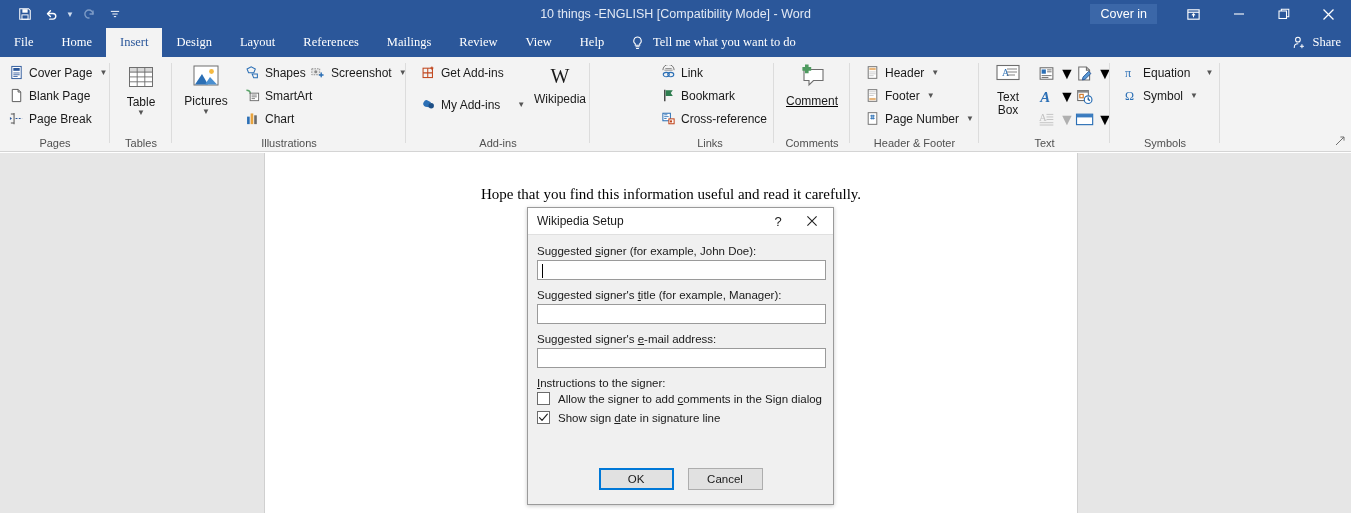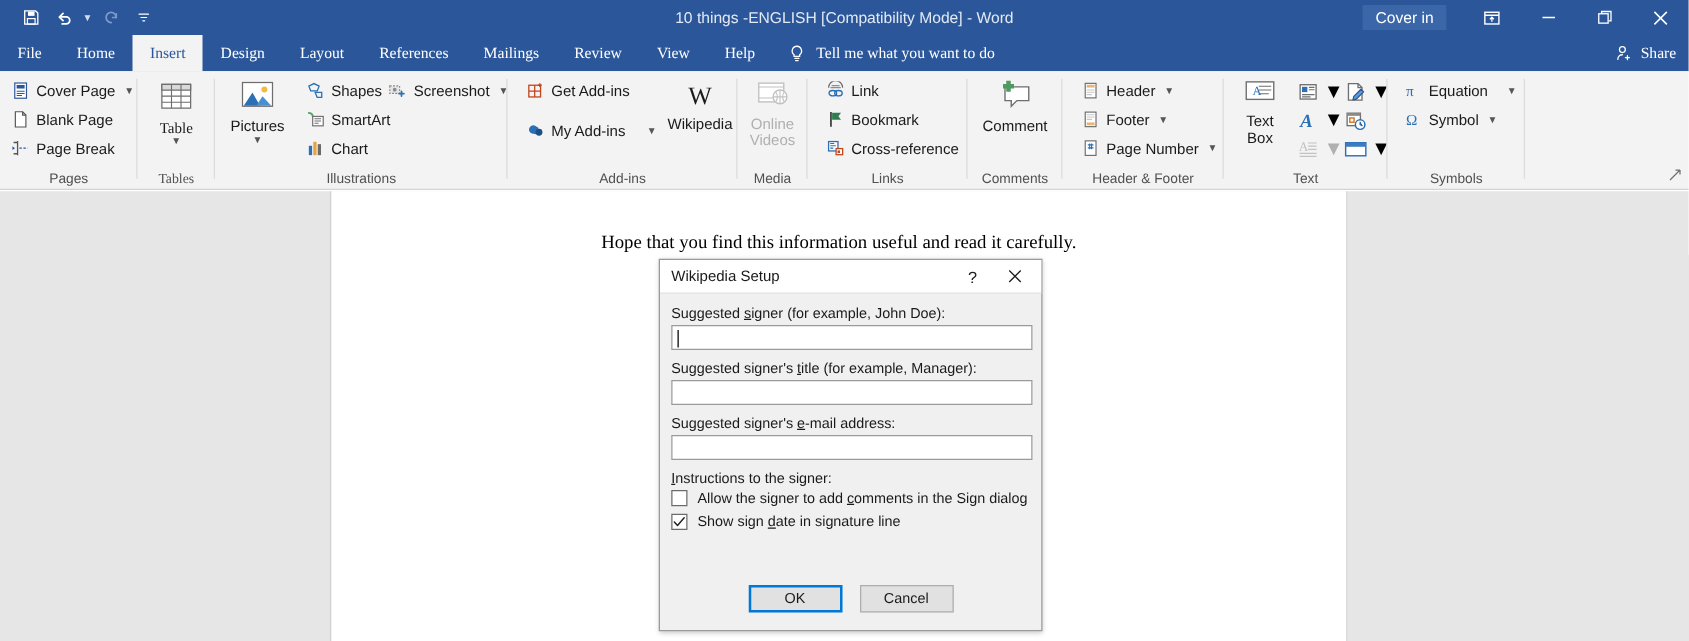--- a/index.html
+++ b/index.html
@@ -260,21 +260,21 @@
                 <path d="M1 6.5 3.2 8 1 9.5z" fill="#2b579a"></path>
               </svg>
           </span>
           <span>Page Break</span>
         </div>
       </div>
       <div class="glabel">Pages</div>
       <div class="gsep" style="right:0;"></div>
     </div>
 
-    <div class="rgroup" style="left:110px; width:62px;font-family:Liberation Serif, serif;">
+    <div class="rgroup" style="left:110px; width:62px;">
       <div class="gbody" style="padding-top:7px;">
         <div class="btn-big">
           <span class="icoslot">
             <svg width="34" height="30" viewBox="0 0 34 30">
                 <rect x="5.5" y="3.5" width="23" height="19" fill="#fff" stroke="#6e6e6e" stroke-width="1"></rect>
                 <rect x="5.5" y="3.5" width="23" height="4.6" fill="#d9d9d9" stroke="#6e6e6e" stroke-width="1"></rect>
                 <path d="M13.2 3.5v19M20.8 3.5v19M5.5 12.9h23M5.5 17.8h23" stroke="#6e6e6e" stroke-width="0.9"></path>
               </svg>
           </span>
           <span class="lbl">Table</span>
@@ -384,38 +384,20 @@
                 </svg>
             </span>
             <span class="lbl">Wikipedia</span>
           </div>
         </div>
       </div>
       <div class="glabel">Add-ins</div>
       <div class="gsep" style="right:0;"></div>
     </div>
 
-    <div class="rgroup" style="left:590px; width:56px;">
-      <div class="gbody" style="padding-top:6px;">
-        <div class="btn-big dim">
-          <span class="icoslot">
-            <svg width="34" height="28" viewBox="0 0 34 28">
-                <rect x="6" y="3.5" width="20" height="15" fill="#fff" stroke="#c2c2c2" stroke-width="1.1"></rect>
-                <path d="M6 6.6h20M6 15.4h20" stroke="#c2c2c2" stroke-width="0.9"></path>
-                <circle cx="23" cy="14.5" r="5.5" fill="#fff" stroke="#c2c2c2" stroke-width="1.1"></circle>
-                <path d="M17.5 14.5h11M23 9v11M19.6 10.6c1.6 2.4 1.6 5.4 0 7.8M26.4 10.6c-1.6 2.4-1.6 5.4 0 7.8" fill="none" stroke="#c2c2c2" stroke-width="0.9"></path>
-              </svg>
-          </span>
-          <span class="lbl dim">Online</span>
-          <span class="lbl dim" style="margin-top:0;">Videos</span>
-        </div>
-      </div>
-      <div class="glabel">Media</div>
-      <div class="gsep" style="right:0;"></div>
-    </div>
 
     <div class="rgroup" style="left:646px; width:128px;">
       <div class="gbody" style="padding:4px 0 0 12px;">
         <div class="btn-sm">
           <span class="icoslot">
             <svg width="15" height="15" viewBox="0 0 16 16">
                 <path d="M2 5.5A5.6 5.6 0 0 1 14 5.5" fill="none" stroke="#6e6e6e" stroke-width="1"></path>
                 <path d="M3.6 5.5h8.8M4.6 3.8h6.8" stroke="#6e6e6e" stroke-width="0.8"></path>
                 <ellipse cx="5.6" cy="10.2" rx="3.2" ry="2.3" fill="none" stroke="#2b6fb5" stroke-width="1.2"></ellipse>
                 <ellipse cx="10.4" cy="10.2" rx="3.2" ry="2.3" fill="none" stroke="#2b6fb5" stroke-width="1.2"></ellipse>
@@ -442,21 +424,21 @@
               </svg>
           </span>
           <span>Cross-reference</span>
         </div>
       </div>
       <div class="glabel">Links</div>
       <div class="gsep" style="right:0;"></div>
     </div>
 
     <div class="rgroup" style="left:774px; width:76px;">
-      <div class="gbody" style="padding-top:6px;">
+      <div class="gbody" style="padding-top:6px;text-decoration:underline;">
         <div class="btn-big">
           <span class="icoslot">
             <svg width="34" height="30" viewBox="0 0 34 30">
                 <path d="M9 6.5h19v11h-9.5L14 22v-4.5H9z" fill="#fff" stroke="#6e6e6e" stroke-width="1.1"></path>
                 <path d="M10 1.5h3.6v2.6h2.6v3.6h-2.6v2.6H10V7.7H7.4V4.1H10z" fill="#4e9a5f"></path>
               </svg>
           </span>
           <span class="lbl">Comment</span>
         </div>
       </div>

